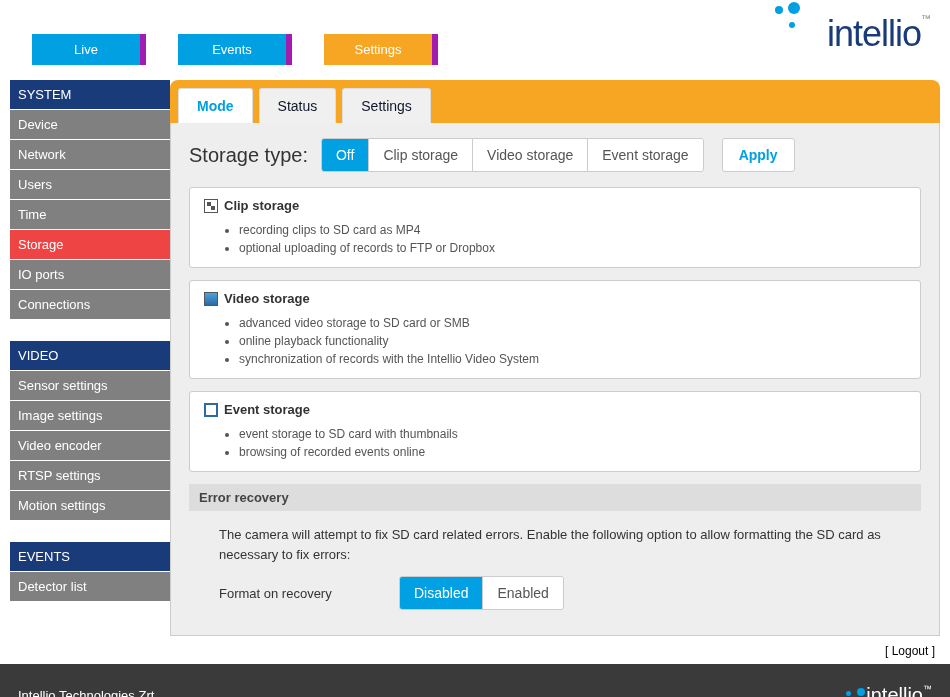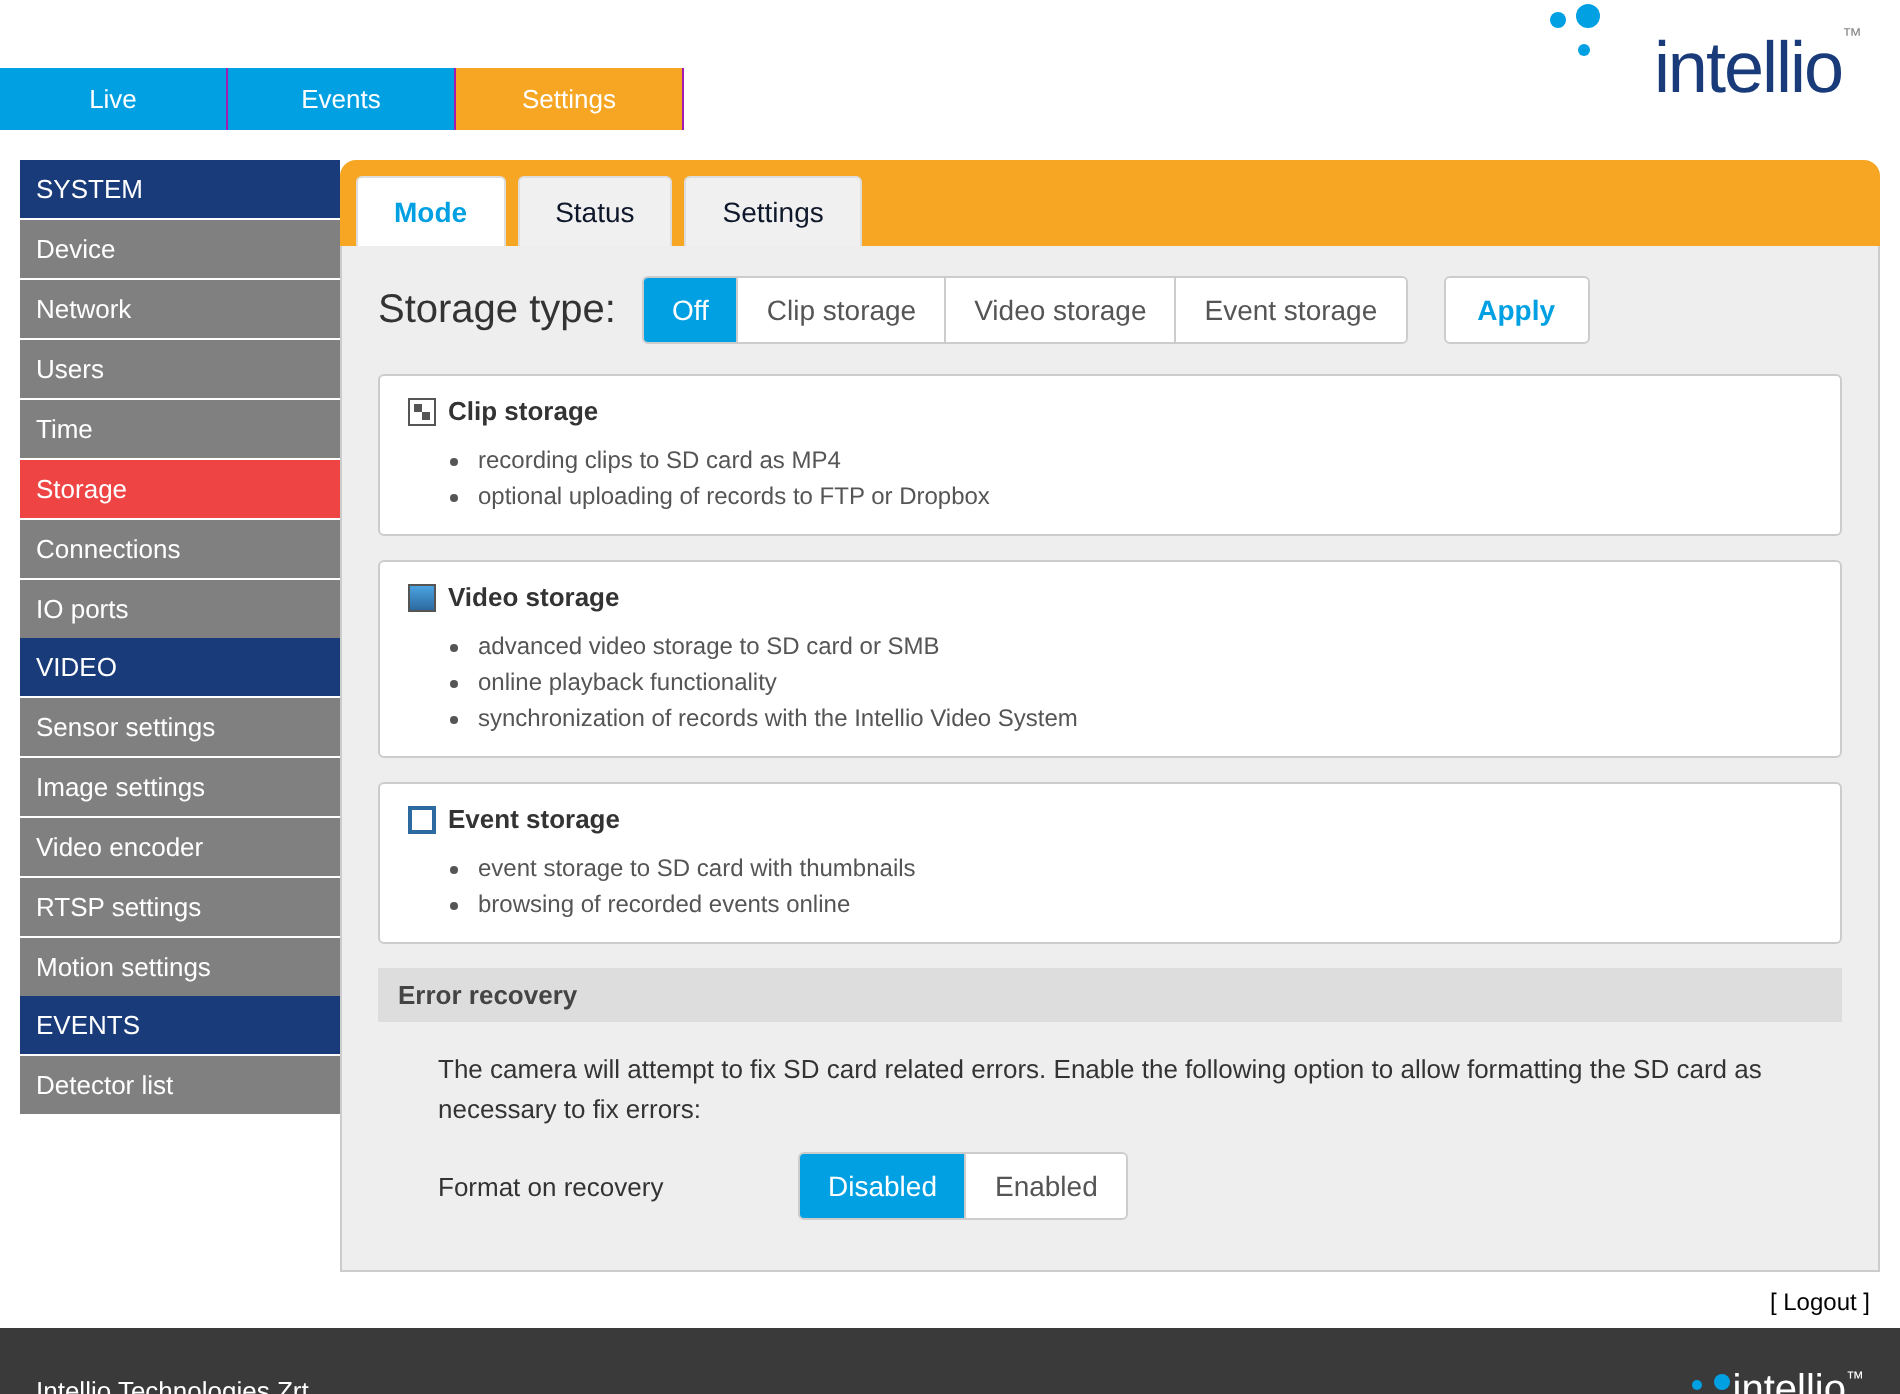--- a/index.html
+++ b/index.html
@@ -1,27 +1,27 @@
 <!DOCTYPE html>
 <html><head>
 <meta charset="utf-8">
 <style>
 * { margin: 0; padding: 0; box-sizing: border-box; }
 body { font-family: Verdana, Arial, sans-serif; font-size: 12px; background: #fff; width: 950px; }
 .header { height: 65px; display: flex; align-items: flex-end; background: #fff; position: relative; }
 .topnav { display: flex; }
-.topnav-item { width: 114px; height: 31px; display: flex; align-items: center; justify-content: center; color: #fff; font-size: 13px; cursor: pointer; border-right: 1px solid #a21caf; }
+.topnav-item { width: 114px; height: 31px; display: flex; align-items: center; justify-content: center; color: #fff; font-size: 13px; cursor: pointer; border-right: 6px solid #a21caf; margin-left: 32px; }
 .topnav-item.blue { background: #00a0e3; }
 .topnav-item.orange { background: #f6a623; }
 .logo { position: absolute; right: 20px; bottom: 10px; color: #1a3b7a; font-size: 36px; font-weight: normal; letter-spacing: -1px; }
 .logo-dots { position: absolute; right: 150px; top: 2px; }
 .logo-tm { font-size: 10px; vertical-align: top; color: #888; }
 .main { display: flex; padding: 15px 10px 0 10px; }
 .sidebar { width: 160px; flex-shrink: 0; }
-.side-section-title { background: #1a3b7a; color: #fff; padding: 7px 8px; font-size: 13px; margin-top: 0; }
+.side-section-title { background: #1a3b7a; color: #fff; padding: 7px 8px; font-size: 13px; margin-top: 22px; }
 .side-section-title:first-child { margin-top: 0; }
 .side-item { background: #808080; color: #fff; padding: 7px 8px; font-size: 13px; border-top: 1px solid #fff; cursor: pointer; }
 .side-item.active { background: #ef4444; }
 .content { flex: 1; }
 .tab-wrapper { background: #f6a623; border-radius: 8px 8px 0 0; padding: 8px 8px 0 8px; }
 .tabs { display: flex; gap: 6px; }
 .tab { background: #f0f0f0; padding: 9px 18px; font-size: 14px; color: #0f172a; border-radius: 3px 3px 0 0; cursor: pointer; border: 1px solid #ddd; border-bottom: none; }
 .tab.active { background: #fff; color: #00a0e3; font-weight: bold; }
 .panel { background: #eee; padding: 15px 18px; border: 1px solid #ccc; border-top: none; }
 .storage-row { display: flex; align-items: center; gap: 8px; margin-bottom: 15px; }
@@ -71,22 +71,22 @@
 </div>
 
 <div class="main">
   <div class="sidebar" id="sidebar">
       <div class="side-section-title">SYSTEM</div>
       <div class="side-item">Device</div>
       <div class="side-item">Network</div>
       <div class="side-item">Users</div>
       <div class="side-item">Time</div>
       <div class="side-item active">Storage</div>
+      <div class="side-item">IO ports</div>
       <div class="side-item">Connections</div>
-      <div class="side-item">IO ports</div>
       <div class="side-section-title">VIDEO</div>
       <div class="side-item">Sensor settings</div>
       <div class="side-item">Image settings</div>
       <div class="side-item">Video encoder</div>
       <div class="side-item">RTSP settings</div>
       <div class="side-item">Motion settings</div>
       <div class="side-section-title">EVENTS</div>
       <div class="side-item">Detector list</div>
     </div>
 

